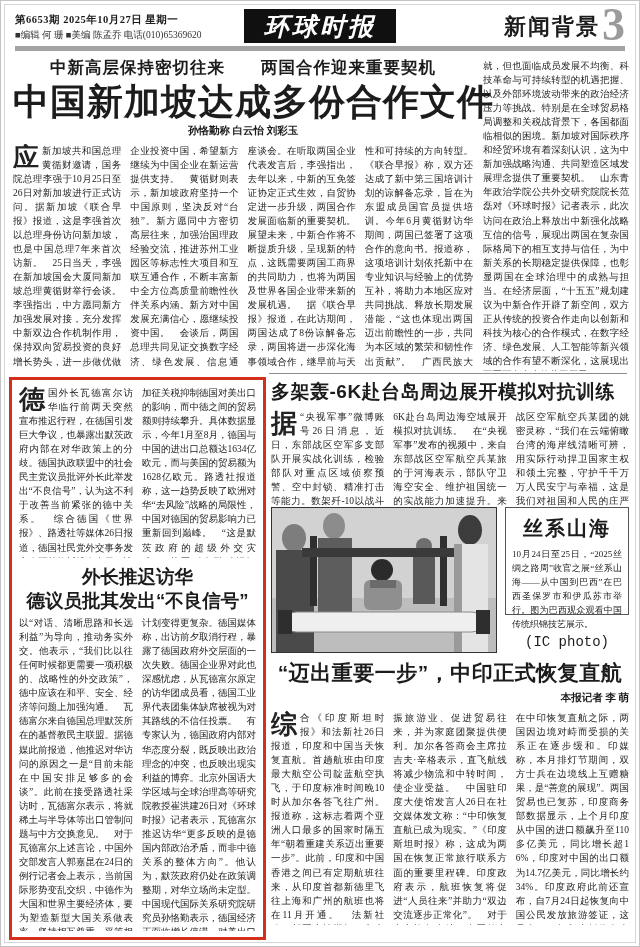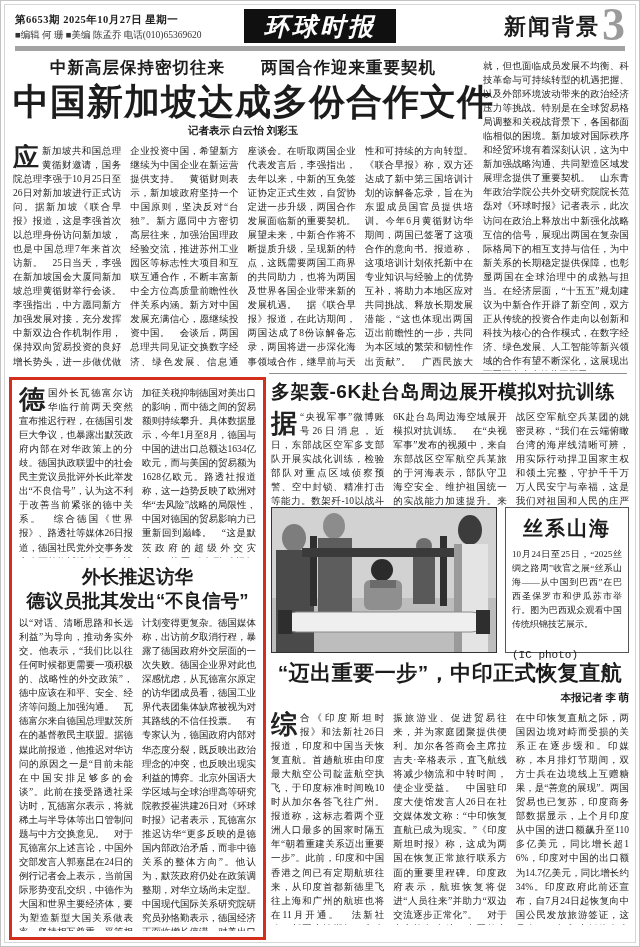--- a/index.html
+++ b/index.html
@@ -49,25 +49,25 @@
   .g-byline{text-align:center;font-size:10px;font-weight:bold;margin-bottom:5px;}
   .g-bottom{flex:1;overflow:hidden;}
   
   .pla{position:absolute;top:378px;left:270px;width:358px;}
   .pla-headline{margin:0 0 5px;font-family:"Liberation Sans",sans-serif;
     font-size:19px;font-weight:900;letter-spacing:.5px;white-space:nowrap;}
   .pla-body{height:96px;gap:9px;}
   
   .photo-row{position:absolute;top:506px;left:270px;width:358px;height:146px;}
   .photo{position:absolute;left:0;top:0;width:226px;height:146px;border:1px solid #333;box-sizing:border-box;}
-  .cap-box{position:absolute;right:0;top:0;width:124px;height:146px;border:1px solid #555;
+  .cap-box{position:absolute;right:0;top:0;width:124px;height:108px;border:1px solid #555;
     box-sizing:border-box;padding:5px 6px;background:#fff;}
   .cap-title{text-align:center;font-size:20px;font-weight:900;letter-spacing:2px;margin:2px 0 6px;}
   .cap-text{font-size:9px;line-height:1.55;text-align:justify;word-break:break-all;margin:0;}
-  .cap-credit{font-size:11px;text-align:left;font-family:"Liberation Mono",monospace;margin-top:17px;}
+  .cap-credit{font-size:14px;text-align:center;font-family:"Liberation Mono",monospace;margin-top:2px;}
   
   .india{position:absolute;top:658px;left:270px;width:358px;}
   .india-headline{margin:0;text-align:center;font-family:"Liberation Sans",sans-serif;
     font-size:21px;font-weight:900;letter-spacing:.5px;white-space:nowrap;}
   .india-byline{text-align:right;font-size:10.5px;font-weight:bold;margin:4px 0 6px;}
   .india-body{height:214px;gap:9px;}
 </style>
 </head>
 <body>
 
@@ -82,21 +82,21 @@
       <span class="pageno">3</span>
   </div>
   <div class="hdr-bar"></div>
 
   <section class="lead">
     <div class="kicker">
       <span>中新高层保持密切往来</span>
       <span>两国合作迎来重要契机</span>
     </div>
     <h1 class="headline">中国新加坡达成多份合作文件</h1>
-    <div class="byline">记者表示  白云怡  刘彩玉</div>
+    <div class="byline">孙恪勤称  白云怡  刘彩玉</div>
     <div class="cols lead-body">
       <p class="btxt"><span class="dropcap">应</span><span>新加坡共和国总理黄循财邀请，国务院总理李强于10月25日至26日对新加坡进行正式访问。据新加坡《联合早报》报道，这是李强首次以总理身份访问新加坡，也是中国总理7年来首次访新。　25日当天，李强在新加坡国会大厦同新加坡总理黄循财举行会谈。李强指出，中方愿同新方加强发展对接，充分发挥中新双边合作机制作用，保持双向贸易投资的良好增长势头，进一步做优做强苏州工业园区、天津生态城等重点合作项目，深化数字经济、绿色经济、人工智能、新能源、生物医药等领域合作，积极拓展第三方合作。中方欢迎更多新方</span></p>
       <p class="btxt">企业投资中国，希望新方继续为中国企业在新运营提供支持。　黄循财则表示，新加坡政府坚持一个中国原则，坚决反对“台独”。新方愿同中方密切高层往来，加强治国理政经验交流，推进苏州工业园区等标志性大项目和互联互通合作，不断丰富新中全方位高质量前瞻性伙伴关系内涵。新方对中国发展充满信心，愿继续投资中国。　会谈后，两国总理共同见证交换数字经济、绿色发展、信息通信、交通运输、食品安全、应急管理、第三方合作等领域的多项合作文件。　26日，李强同新加坡副总理颜金勇共同出席中新工商界</p>
       <p class="btxt">座谈会。在听取两国企业代表发言后，李强指出，去年以来，中新的互免签证协定正式生效，自贸协定进一步升级，两国合作发展面临新的重要契机。展望未来，中新合作将不断提质升级，呈现新的特点，这既需要两国工商界的共同助力，也将为两国及世界各国企业带来新的发展机遇。　据《联合早报》报道，在此访期间，两国达成了8份谅解备忘录，两国将进一步深化海事领域合作，继早前与天津市和山东省设立绿色数码航运走廊后，将进一步设立国家层级的绿色数码航运走廊，以促进创新、加强海事连通性，并支持全球海事业往更高效、具韧</p>
       <p class="btxt">性和可持续的方向转型。　《联合早报》称，双方还达成了新中第三国培训计划的谅解备忘录，旨在为东盟成员国官员提供培训。今年6月黄循财访华期间，两国已签署了这项合作的意向书。报道称，这项培训计划依托新中在专业知识与经验上的优势互补，将助力本地区应对共同挑战、释放长期发展潜能，“这也体现出两国迈出前瞻性的一步，共同为本区域的繁荣和韧性作出贡献”。　广西民族大学东盟学院副院长葛红亮26日在接受《环球时报》记者采访时表示，从更广的区域视角看，当前国际和地区格局正经历深刻变化，东盟在多年发展中取得显著成</p>
     </div>
   </section>
   <aside class="lead-cont">
     <p class="btxt" style="height:100%;">就，但也面临成员发展不均衡、科技革命与可持续转型的机遇把握、以及外部环境波动带来的政治经济压力等挑战。特别是在全球贸易格局调整和关税战背景下，各国都面临相似的困境。新加坡对国际秩序和经贸环境有着深刻认识，这为中新加强战略沟通、共同塑造区域发展理念提供了重要契机。　山东青年政治学院公共外交研究院院长范磊对《环球时报》记者表示，此次访问在政治上释放出中新强化战略互信的信号，展现出两国在复杂国际格局下的相互支持与信任，为中新关系的长期稳定提供保障，也彰显两国在全球治理中的成熟与担当。在经济层面，“十五五”规划建议为中新合作开辟了新空间，双方正从传统的投资合作走向以创新和科技为核心的合作模式，在数字经济、绿色发展、人工智能等新兴领域的合作有望不断深化，这展现出两国面向未来的共同愿景。▲</p>
   </aside>

